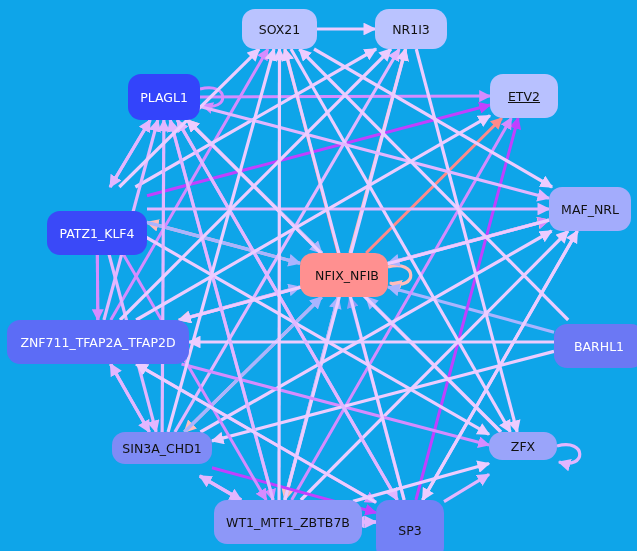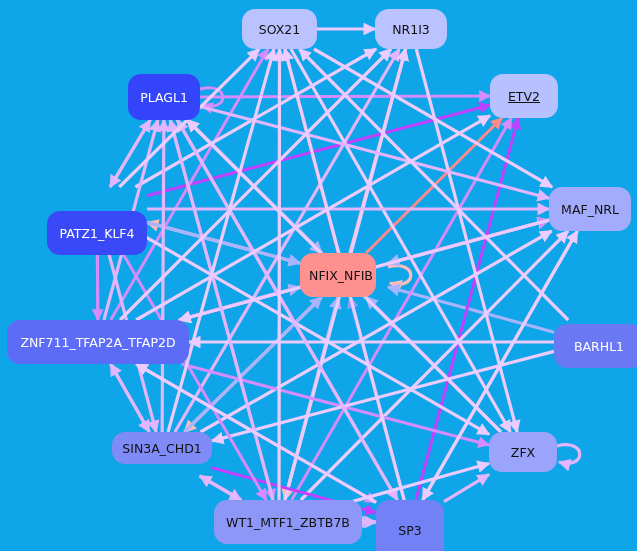--- a/index.html
+++ b/index.html
@@ -124,21 +124,21 @@
       <line x1="353" y1="501.37704918032784" x2="489" y2="463.4754098360656" stroke="#ecccff" stroke-width="3.2" marker-end="url(#arrow-light_violet)"></line>
       <line x1="119.30555555555556" y1="187" x2="259.22222222222223" y2="49" stroke="#ecccff" stroke-width="3.2" marker-end="url(#arrow-light_violet)"></line>
     </svg>
   <div id="nodes-layer">
       <div class="node" style="left: 242px; top: 9px; width: 75px; height: 40px; background: rgb(186, 195, 255); color: rgb(17, 17, 17);">SOX21</div>
       <div class="node" style="left: 375px; top: 9px; width: 72px; height: 40px; background: rgb(186, 195, 255); color: rgb(17, 17, 17); border-radius: 14px;">NR1I3</div>
       <div class="node" style="left: 128px; top: 74px; width: 72px; height: 46px; background: rgb(51, 68, 251); color: rgb(255, 255, 255);">PLAGL1</div>
       <div class="node" style="left: 490px; top: 74px; width: 68px; height: 44px; background: rgb(184, 193, 255); color: rgb(17, 17, 17); text-decoration: underline;">ETV2</div>
       <div class="node" style="left: 47px; top: 187px; width: 100px; height: 44px; background: rgb(58, 73, 248); color: rgb(255, 255, 255); margin-top: 24px;">PATZ1_KLF4</div>
       <div class="node" style="left: 549px; top: 187px; width: 82px; height: 44px; background: rgb(163, 172, 252); color: rgb(17, 17, 17);">MAF_NRL</div>
-      <div class="node" style="left: 300px; top: 253px; width: 76px; height: 44px; background: rgb(255, 144, 144); color: rgb(17, 17, 17); padding-left: 6px;">NFIX_NFIB</div>
+      <div class="node" style="left: 300px; top: 253px; width: 88px; height: 44px; background: rgb(255, 144, 144); color: rgb(17, 17, 17); padding-left: 6px;">NFIX_NFIB</div>
       <div class="node" style="left: 7px; top: 320px; width: 182px; height: 44px; background: rgb(92, 108, 246); color: rgb(255, 255, 255);">ZNF711_TFAP2A_TFAP2D</div>
       <div class="node" style="left: 554px; top: 324px; width: 90px; height: 44px; background: rgb(107, 120, 244); color: rgb(255, 255, 255);">BARHL1</div>
       <div class="node" style="left: 112px; top: 432px; width: 100px; height: 32px; background: rgb(127, 139, 246); color: rgb(17, 17, 17);">SIN3A_CHD1</div>
-      <div class="node" style="left: 489px; top: 432px; width: 68px; height: 40px; background: rgb(154, 164, 250); color: rgb(17, 17, 17);">ZFX</div>
+      <div class="node" style="left: 489px; top: 432px; width: 68px; height: 28px; background: rgb(154, 164, 250); color: rgb(17, 17, 17);">ZFX</div>
       <div class="node" style="left: 205px; top: 500px; width: 148px; height: 44px; background: rgb(141, 151, 248); color: rgb(17, 17, 17); margin-left: 9px;">WT1_MTF1_ZBTB7B</div>
       <div class="node" style="left: 376px; top: 500px; width: 68px; height: 60px; background: rgb(115, 129, 246); color: rgb(17, 17, 17);">SP3</div>
     </div>
 </div>
 
 </body></html>

